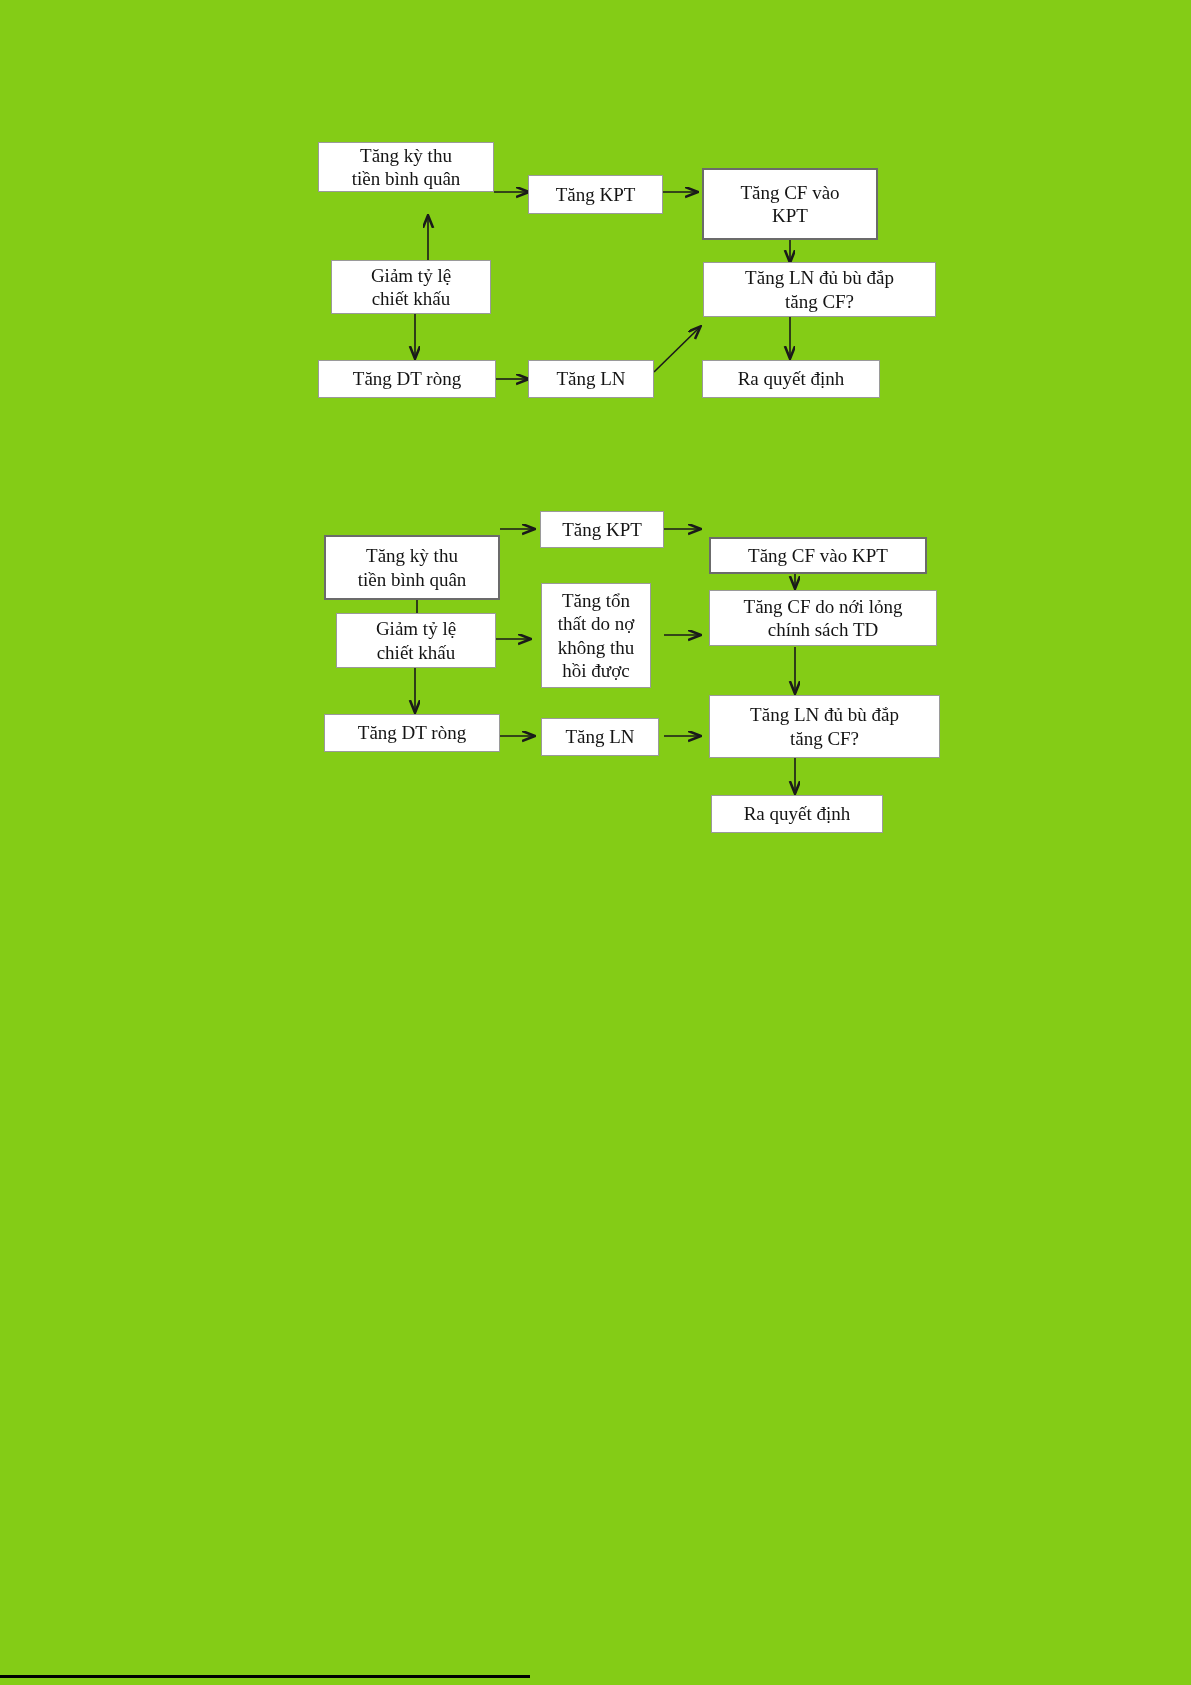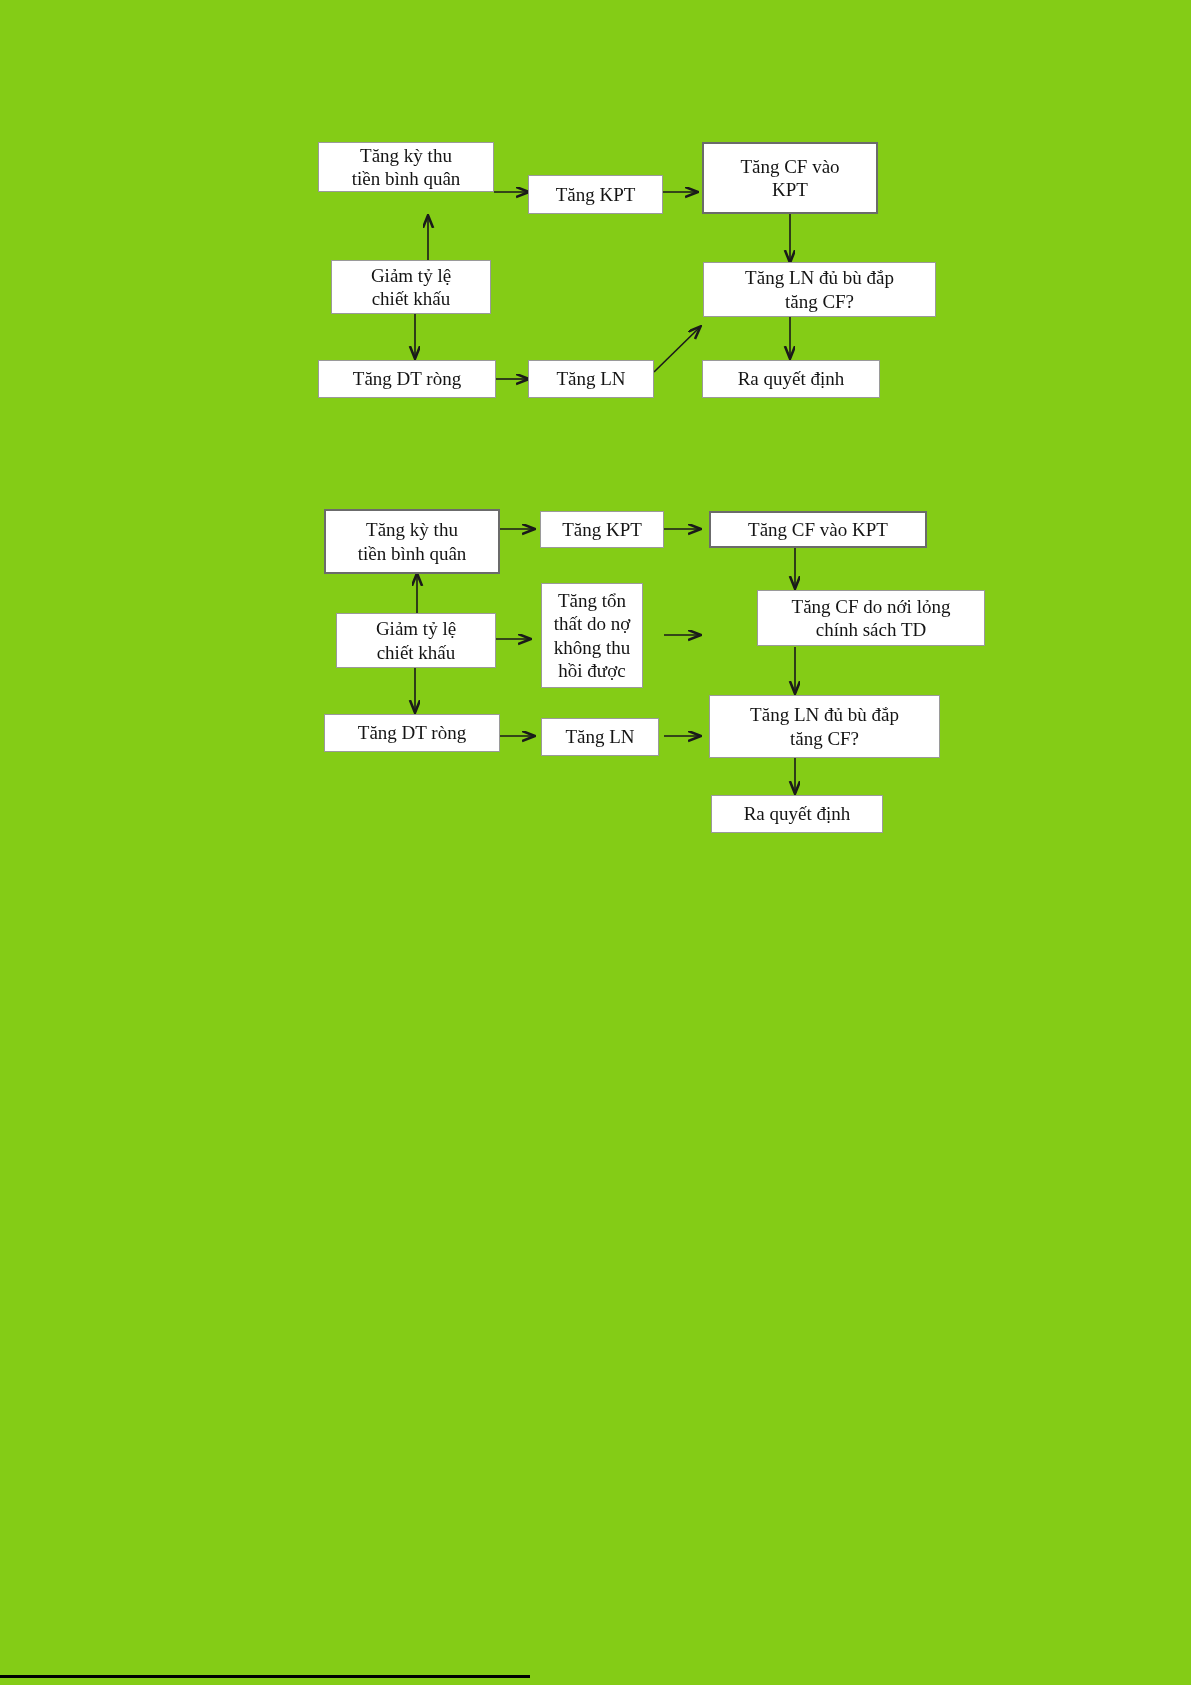--- a/index.html
+++ b/index.html
@@ -31,20 +31,21 @@
     align-items: center;
     justify-content: center;
     text-align: center;
     line-height: 1.22;
     font-size: 19px;
     color: #141414;
     padding: 2px 6px;
   }
   .node.strong {
     border: 2px solid #6b6b6b;
+    margin-top: 26px;
   }
   .node .txt {
     display: block;
     white-space: pre-line;
   }
   .connector {
     position: absolute;
     overflow: visible;
     pointer-events: none;
   }
@@ -169,28 +170,28 @@
 
     <div class="node strong" style="left:709px; top:511px; width:218px; height:37px;">
       <span class="txt">Tăng CF vào KPT</span>
     </div>
 
     <div class="node" style="left:336px; top:613px; width:160px; height:55px;">
       <span class="txt">Giảm tỷ lệ
 chiết khấu</span>
     </div>
 
-    <div class="node" style="left:541px; top:583px; width:102px; height:105px;">
+    <div class="node" style="left:541px; top:583px; width:110px; height:105px;">
       <span class="txt">Tăng tổn
 thất do nợ
 không thu
 hồi được</span>
     </div>
 
-    <div class="node" style="left:709px; top:590px; width:228px; height:56px;margin-left:48px;">
+    <div class="node" style="left:709px; top:590px; width:228px; height:56px;">
       <span class="txt">Tăng CF do nới lỏng
 chính sách TD</span>
     </div>
 
     <div class="node" style="left:324px; top:714px; width:176px; height:38px;">
       <span class="txt">Tăng DT ròng</span>
     </div>
 
     <div class="node" style="left:541px; top:718px; width:118px; height:38px;">
       <span class="txt">Tăng LN</span>

